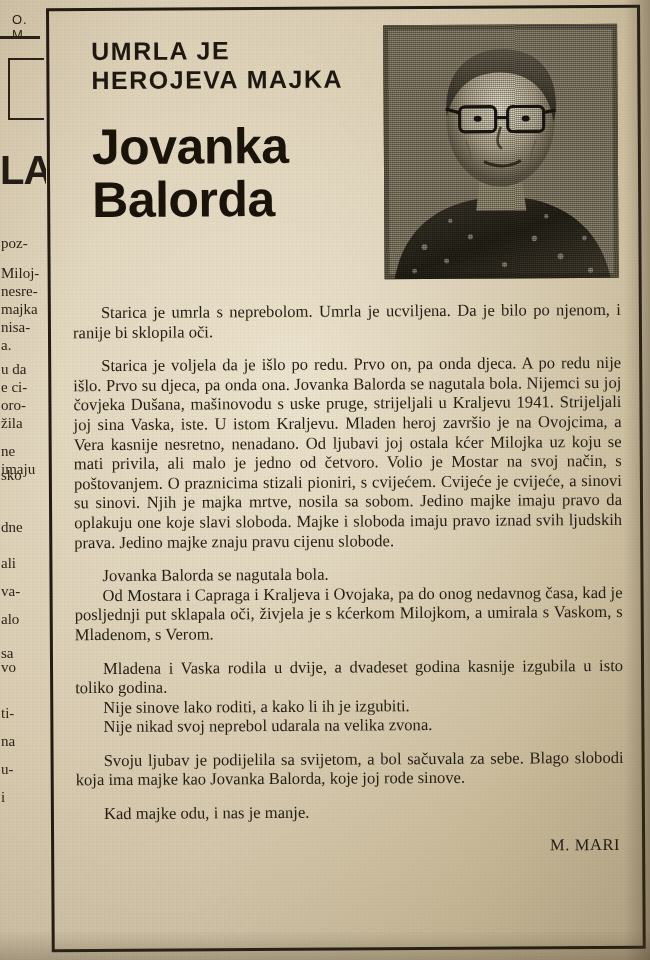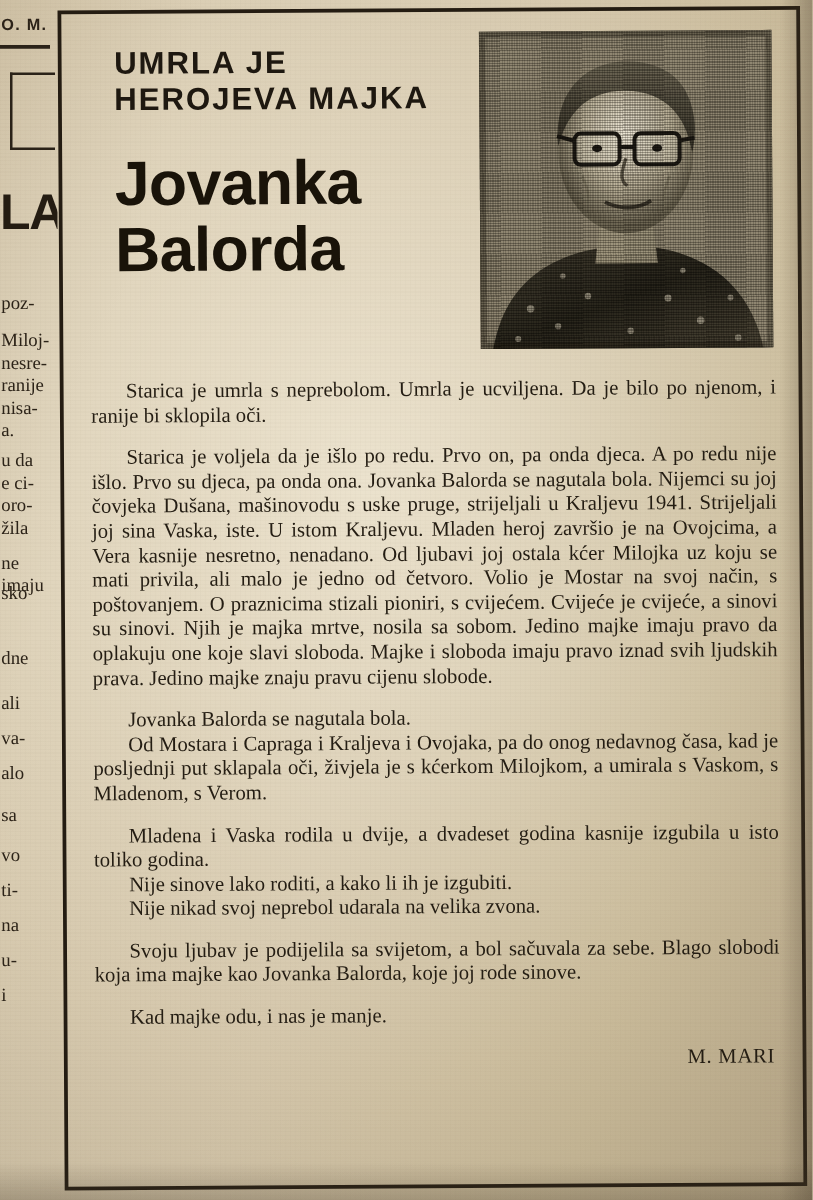--- a/index.html
+++ b/index.html
@@ -40,23 +40,23 @@
     position: absolute;
     left: 0;
     top: 0;
     width: 46px;
     height: 960px;
     overflow: hidden;
   }
   .left-top-text {
     position: absolute;
     top: 12px;
-    left: 1px;
+    left: 12px;
     font-family: "Liberation Sans", sans-serif;
-    font-weight: bold;
+    font-weight: normal;
     font-size: 13px;
     color: #2b2218;
     letter-spacing: 1px;
   }
   .left-rule {
     position: absolute;
     left: 0px;
     top: 36px;
     width: 40px;
     height: 3px;
@@ -211,36 +211,36 @@
   <div id="grain"></div>
 
   <div id="left-col">
     <div class="left-top-text">O. M.</div>
     <div class="left-rule"></div>
     <div class="left-box"></div>
     <div class="left-bigletters">LA</div>
     <div class="left-frag" style="top:236px">poz-</div>
     <div class="left-frag" style="top:266px">Miloj-</div>
     <div class="left-frag" style="top:284px">nesre-</div>
-    <div class="left-frag" style="top:302px">ranije</div>
+    <div class="left-frag" style="top:302px">majka</div>
     <div class="left-frag" style="top:320px">nisa-</div>
     <div class="left-frag" style="top:338px">a.</div>
     <div class="left-frag" style="top:362px">u da</div>
     <div class="left-frag" style="top:380px">e ci-</div>
     <div class="left-frag" style="top:398px">oro-</div>
     <div class="left-frag" style="top:416px">žila</div>
     <div class="left-frag" style="top:444px">ne</div>
     <div class="left-frag" style="top:462px">imaju</div>
     <div class="left-frag" style="top:468px">sko</div>
     <div class="left-frag" style="top:520px">dne</div>
     <div class="left-frag" style="top:556px">ali</div>
     <div class="left-frag" style="top:584px">va-</div>
     <div class="left-frag" style="top:612px">alo</div>
     <div class="left-frag" style="top:646px">sa</div>
-    <div class="left-frag" style="top:678px">vo</div>
+    <div class="left-frag" style="top:660px">vo</div>
     <div class="left-frag" style="top:706px">ti-</div>
     <div class="left-frag" style="top:734px">na</div>
     <div class="left-frag" style="top:762px">u-</div>
     <div class="left-frag" style="top:790px">i</div>
   </div>
 
   <div id="article">
     <div id="article-inner">
 
       <div class="kicker" style="white-space: pre-line;">UMRLA JE

